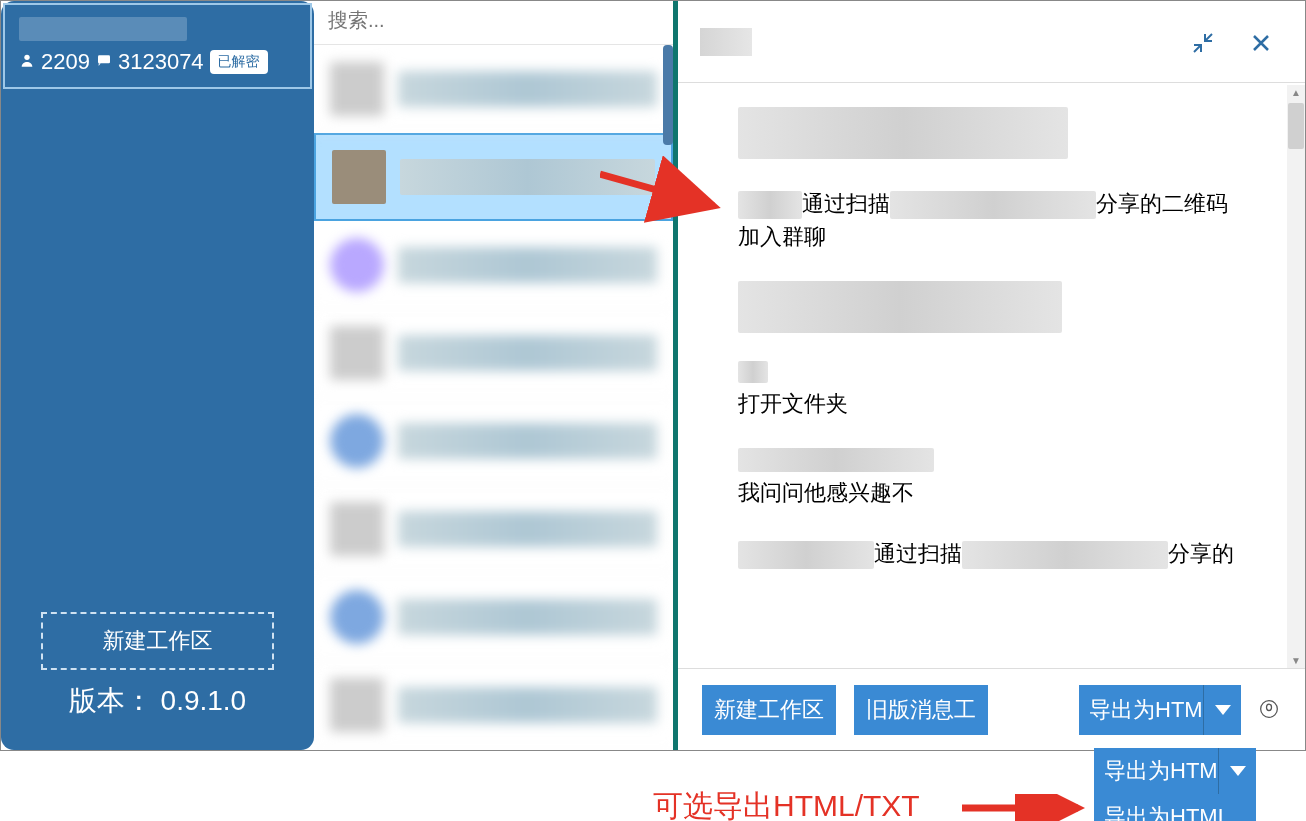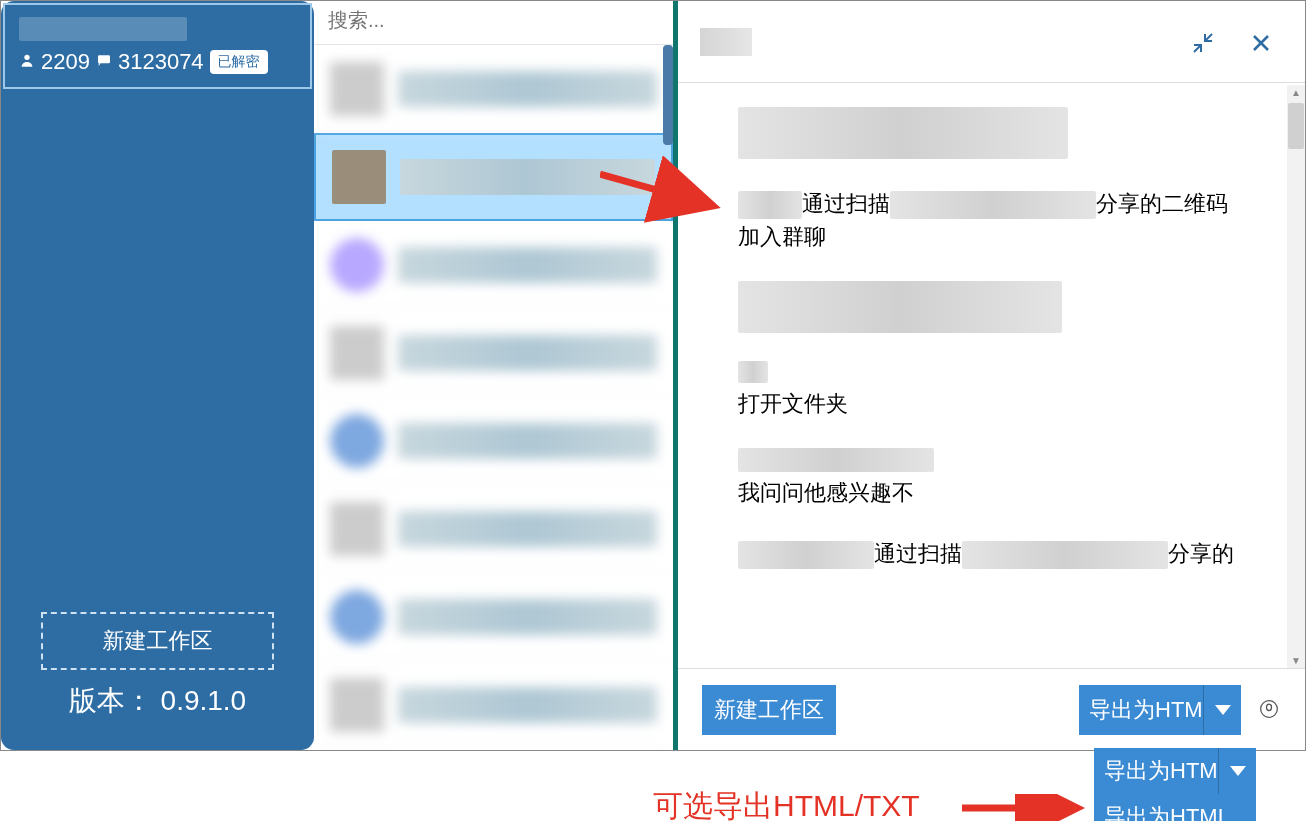--- a/index.html
+++ b/index.html
@@ -182,20 +182,21 @@
     </div>
 
     <div class="chat-scroll">
       <div class="arrow-up">▲</div>
       <div class="chat-scroll-thumb"></div>
       <div class="arrow-dn">▼</div>
     </div>
 
     <div class="chat-footer">
       <button class="btn-blue">新建工作区</button>
+      <button class="btn-blue">旧版消息工</button>
       <div class="export-split">
         <button class="export-main">导出为HTM</button>
         <button class="export-caret">
             <div class="caret-dn"></div>
           </button>
       </div>
       <div class="rocket">
         <svg width="20" height="20" viewBox="0 0 24 24" fill="none" stroke="#555" stroke-width="1.5">
             <circle cx="12" cy="12" r="10"></circle>
             <path d="M12 6c2 0 3 2 3 4s-1 4-3 4-3-2-3-4 1-4 3-4z"></path>

